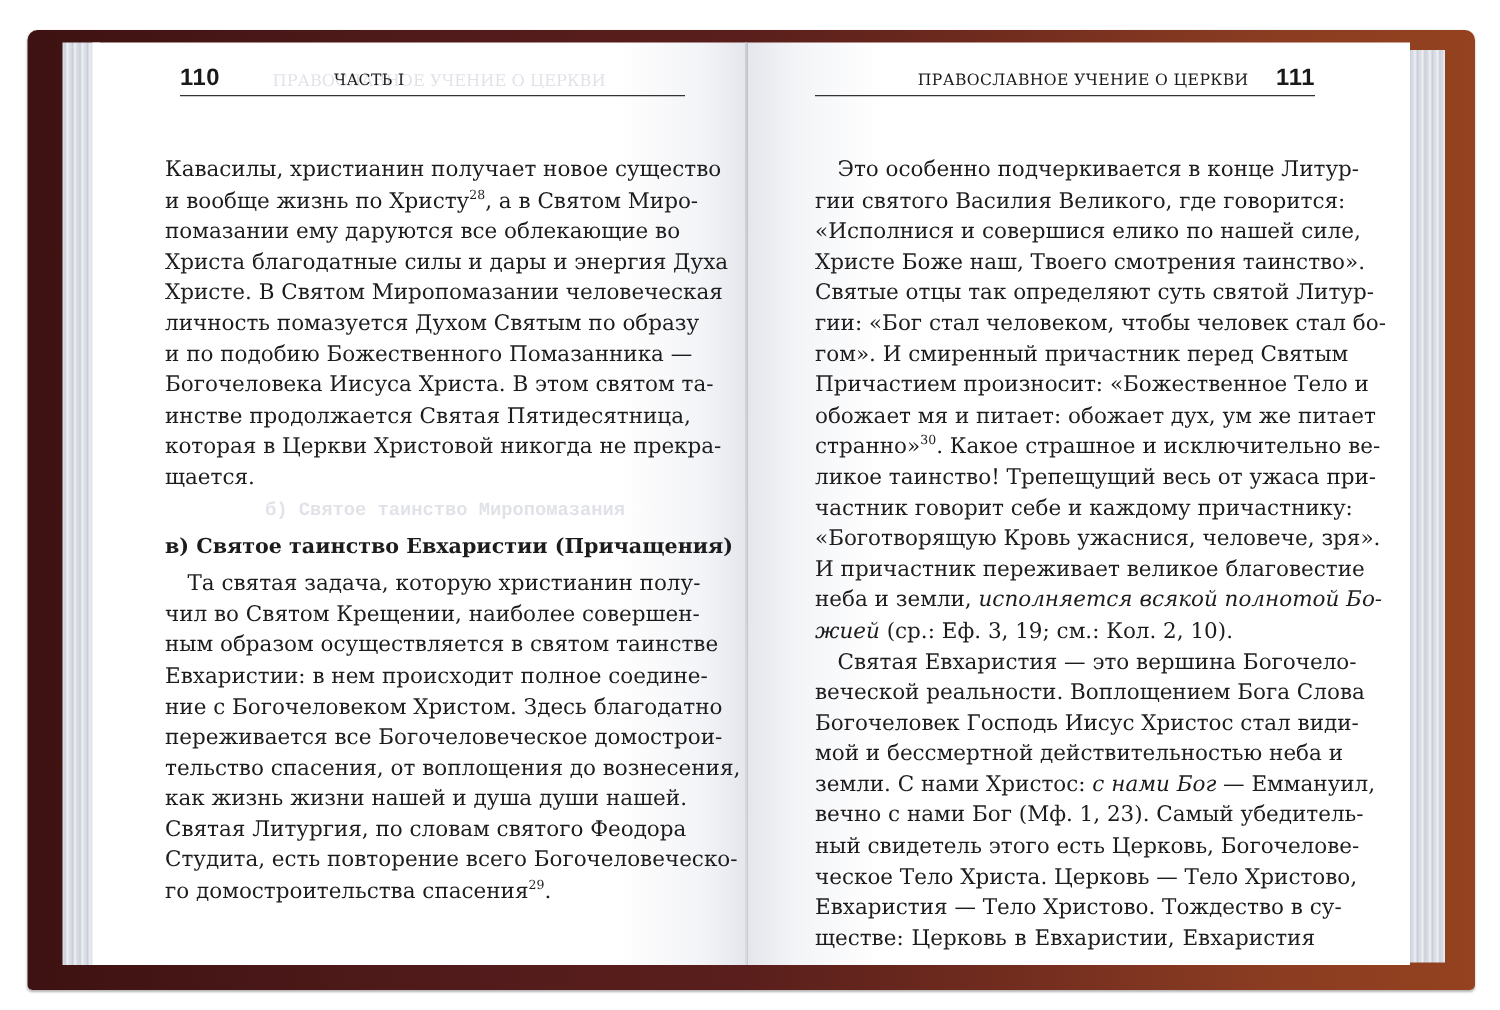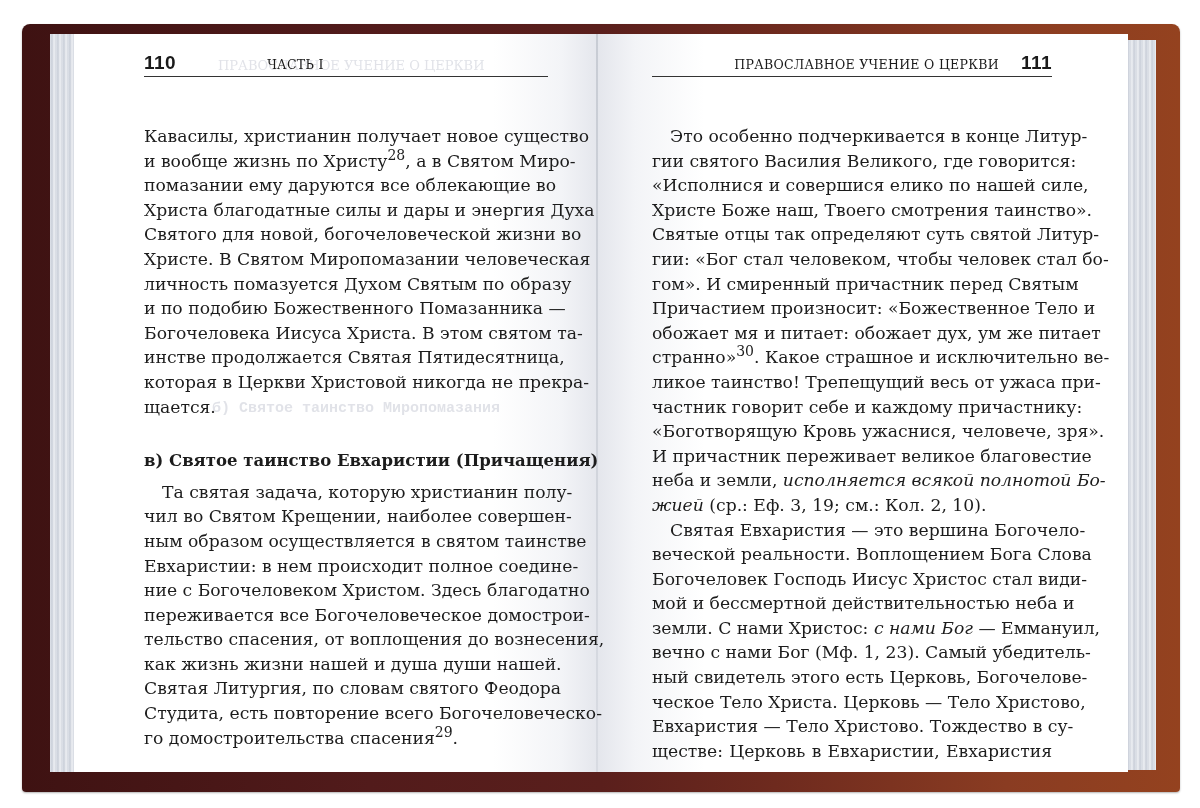--- a/index.html
+++ b/index.html
@@ -41,27 +41,27 @@
   .runhead.left { left: 144px; width: 404px; }
   .runhead.right { left: 652px; width: 400px; justify-content: flex-end; }
   .folio { font-family: Liberation Sans, sans-serif; font-weight: bold; font-size: 19px; letter-spacing: 0.5px; }
   .runtitle { font-size: 12.5px; letter-spacing: 0.3px; }
   .runhead.left .runtitle { margin-left: 91px; }
   .runhead.right .runtitle { margin-right: 22px; }
   .text {
     position: absolute; font-size: 17.2px; line-height: 24.6px; color: #1c1c1c;
     text-align: justify;
   }
-  .text.left { left: 144px; top: 124px; width: 404px; }
+  .text.left { left: 132px; top: 124px; width: 404px; }
   .text.right { left: 652px; top: 124px; width: 400px; }
   .line { display: block; white-space: nowrap; text-align-last: justify; height: 24.6px; }
   .line.last { text-align-last: left; }
   .line.indent { padding-left: 18px; }
   .heading { font-weight: bold; text-align: right; font-size: 16.5px; margin: 30px 0 6px 0; height: auto; text-align-last: center; }
-  sup { font-size: 14px; line-height: 0; }
+  sup { font-size: 10px; line-height: 0; }
   .ghost {
     position: absolute; color: #c9ccd6; font-size: 15px; opacity: 0.55; white-space: nowrap;
   }
 </style>
 </head>
 <body>
 
 <div class="cover"></div>
 <div class="page-edges-left"></div>
 <div class="page-edges-right"></div>
@@ -82,21 +82,20 @@
   <span class="runtitle">ПРАВОСЛАВНОЕ УЧЕНИЕ О ЦЕРКВИ</span>
   <span class="folio">111</span>
 </div>
 
 <div class="text left">
   <div id="left-lines1">
       <span class="line">Кавасилы, христианин получает новое существо</span>
       <span class="line">и вообще жизнь по Христу<sup>28</sup>, а в Святом Миро-</span>
       <span class="line">помазании ему даруются все облекающие во</span>
       <span class="line">Христа благодатные силы и дары и энергия Духа</span>
-      <span class="line">Святого для новой, богочеловеческой жизни во</span>
       <span class="line">Христе. В Святом Миропомазании человеческая</span>
       <span class="line">личность помазуется Духом Святым по образу</span>
       <span class="line">и по подобию Божественного Помазанника —</span>
       <span class="line">Богочеловека Иисуса Христа. В этом святом та-</span>
       <span class="line">инстве продолжается Святая Пятидесятница,</span>
       <span class="line">которая в Церкви Христовой никогда не прекра-</span>
       <span class="line last">щается.</span>
     </div>
   <div class="line heading">в) Святое таинство Евхаристии (Причащения)</div>
   <div id="left-lines2">

